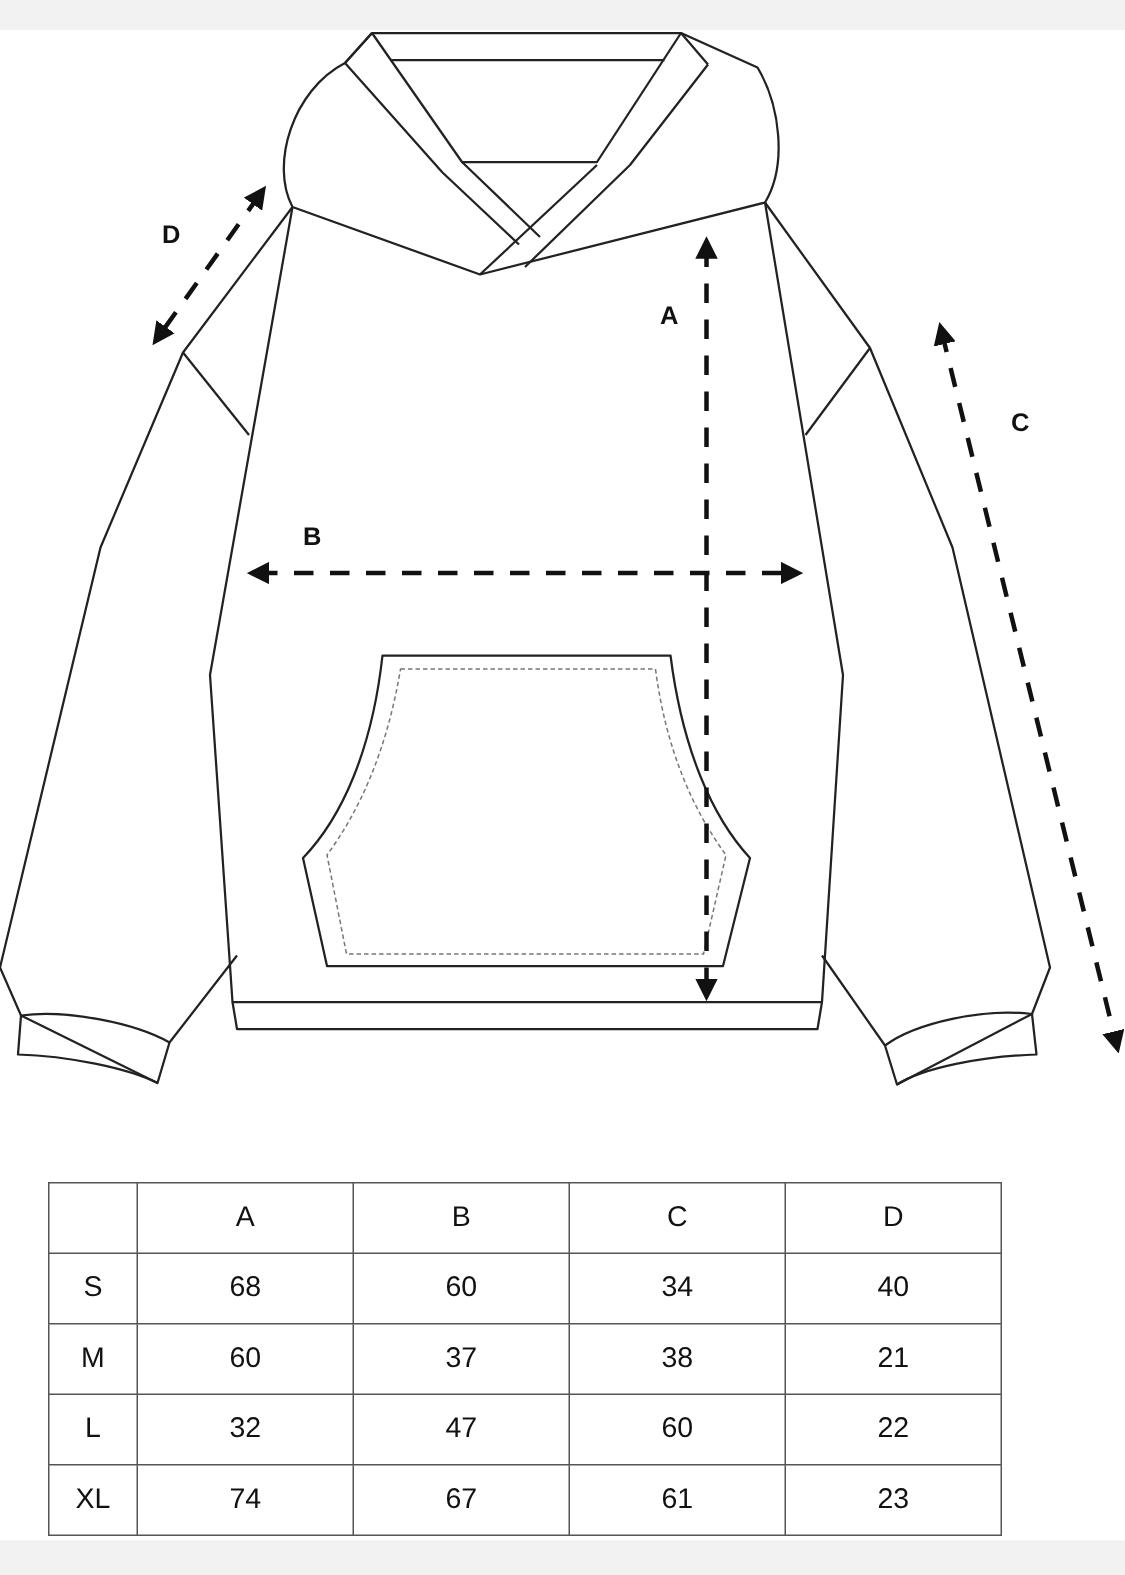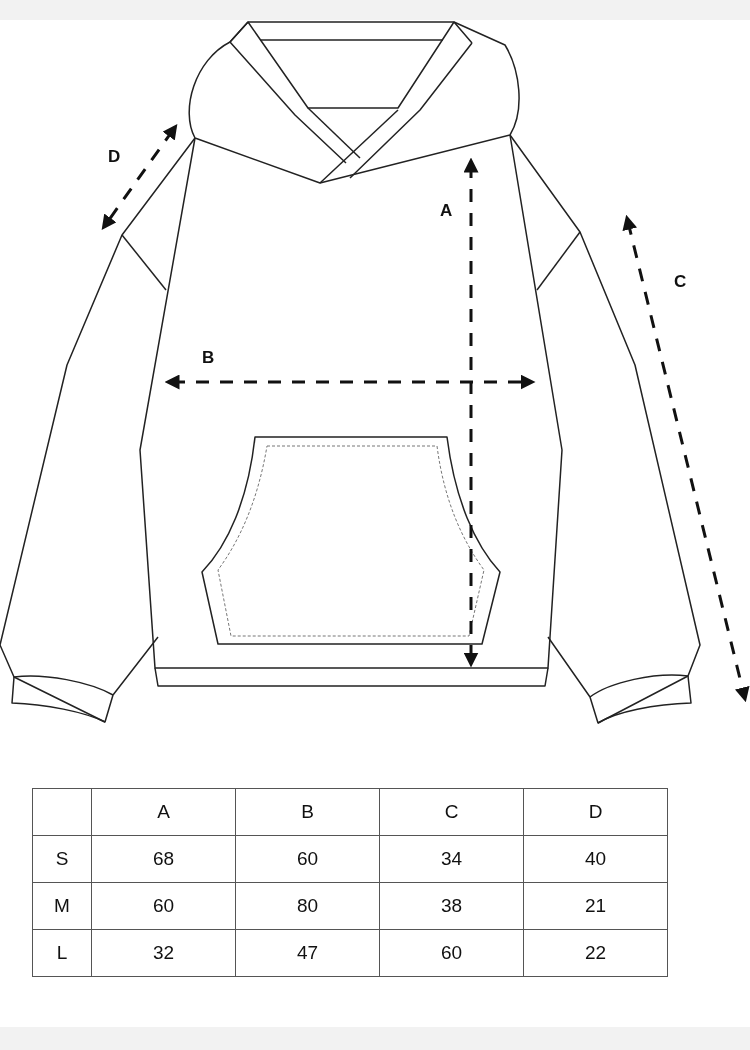--- a/index.html
+++ b/index.html
@@ -99,26 +99,33 @@
     <tr>
       <td>S</td>
       <td>68</td>
       <td>60</td>
       <td>34</td>
       <td>40</td>
     </tr>
     <tr>
       <td>M</td>
       <td>60</td>
-      <td>80</td>
+      <td>37</td>
       <td>38</td>
       <td>21</td>
     </tr>
     <tr>
       <td>L</td>
       <td>32</td>
       <td>47</td>
       <td>60</td>
       <td>22</td>
     </tr>
+    <tr>
+      <td>XL</td>
+      <td>74</td>
+      <td>67</td>
+      <td>61</td>
+      <td>23</td>
+    </tr>
   </tbody>
     </table>
 </div>
 
 </body></html>

